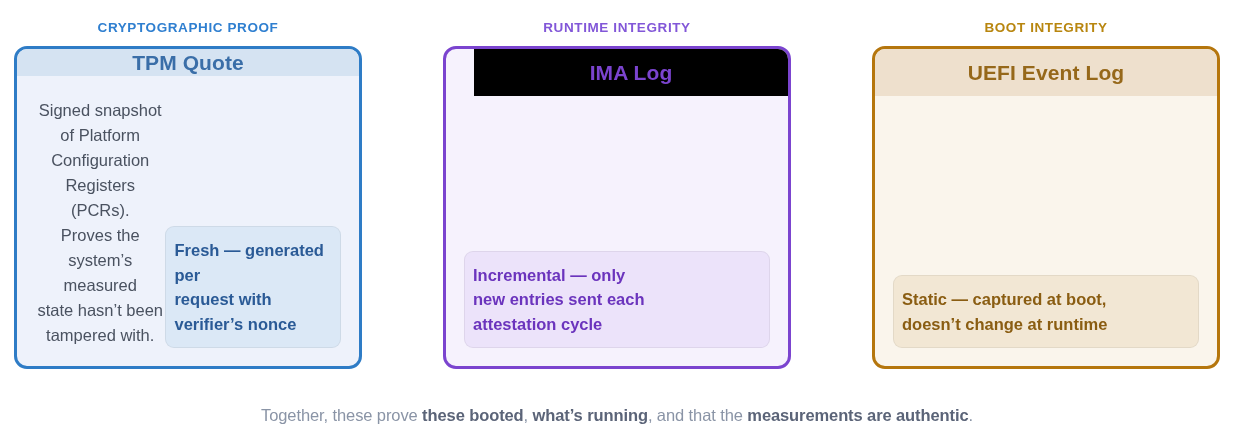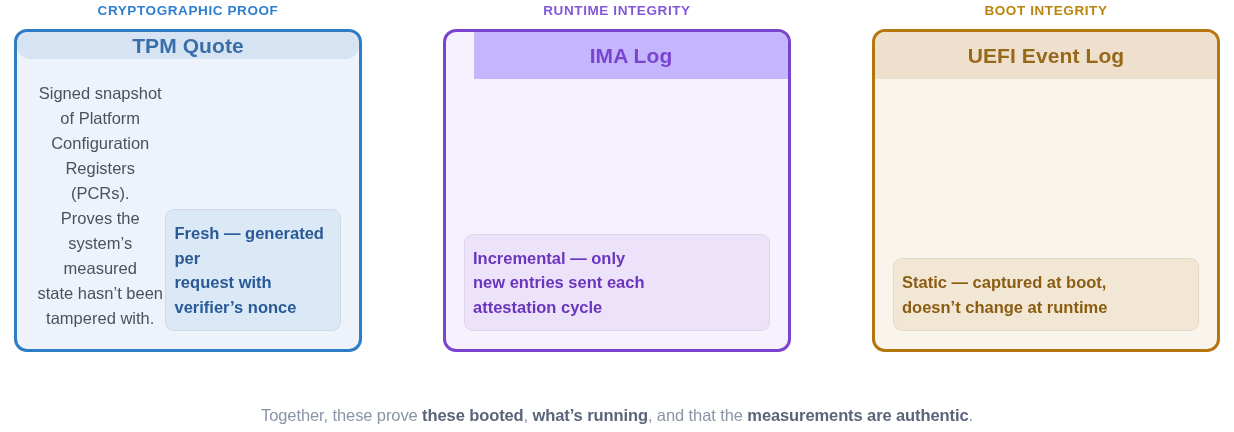--- a/index.html
+++ b/index.html
@@ -37,21 +37,21 @@
     display: flex;
     flex-direction: column;
     align-items: stretch;
   }
 
   .kicker {
     text-align: center;
     font-size: 13.5px;
     font-weight: bold;
     letter-spacing: 0.6px;
-    padding-top: 3px;
+    padding-top: 20px;
     padding-bottom: 11px;
     white-space: nowrap;
   }
 
   .card {
     height: 323px;
     border-radius: 13px;
     border-style: solid;
     border-width: 3px;
     box-sizing: border-box;
@@ -98,27 +98,27 @@
     font-size: 16.5px;
     font-weight: bold;
     line-height: 24.5px;
     padding: 11px 8px;
     white-space: pre-line;
   }
 
   
   .c-blue .kicker { color: #2f7fd0; }
   .c-blue .card { border-color: #2e7cc6; background: #eef2fb; }
-  .c-blue .card-header { background: #d5e3f2; color: #3a6ea8; border-radius: 19px; }
+  .c-blue .card-header { background: #d5e3f2; color: #3a6ea8; }
   .c-blue .badge { background: #dbe8f6; color: #2a5a96; }
 
   
   .c-purple .kicker { color: #8257d8; }
   .c-purple .card { border-color: #7b44cf; background: #f6f2fd; }
-  .c-purple .card-header { background: #c4b5fd; color: #7b44cf; margin-left: 28px; }
+  .c-purple .card-header { background: #000000; color: #7b44cf; margin-left: 28px; }
   .c-purple .badge { background: #ece3fa; color: #6b34bd; }
 
   
   .c-gold .kicker { color: #b8860f; }
   .c-gold .card { border-color: #b5760d; background: #faf5ec; }
   .c-gold .card-header { background: #eee0cd; color: #96681a; }
   .c-gold .badge { background: #f2e7d4; color: #8a5d12; }
 
   .footnote {
     position: absolute;

